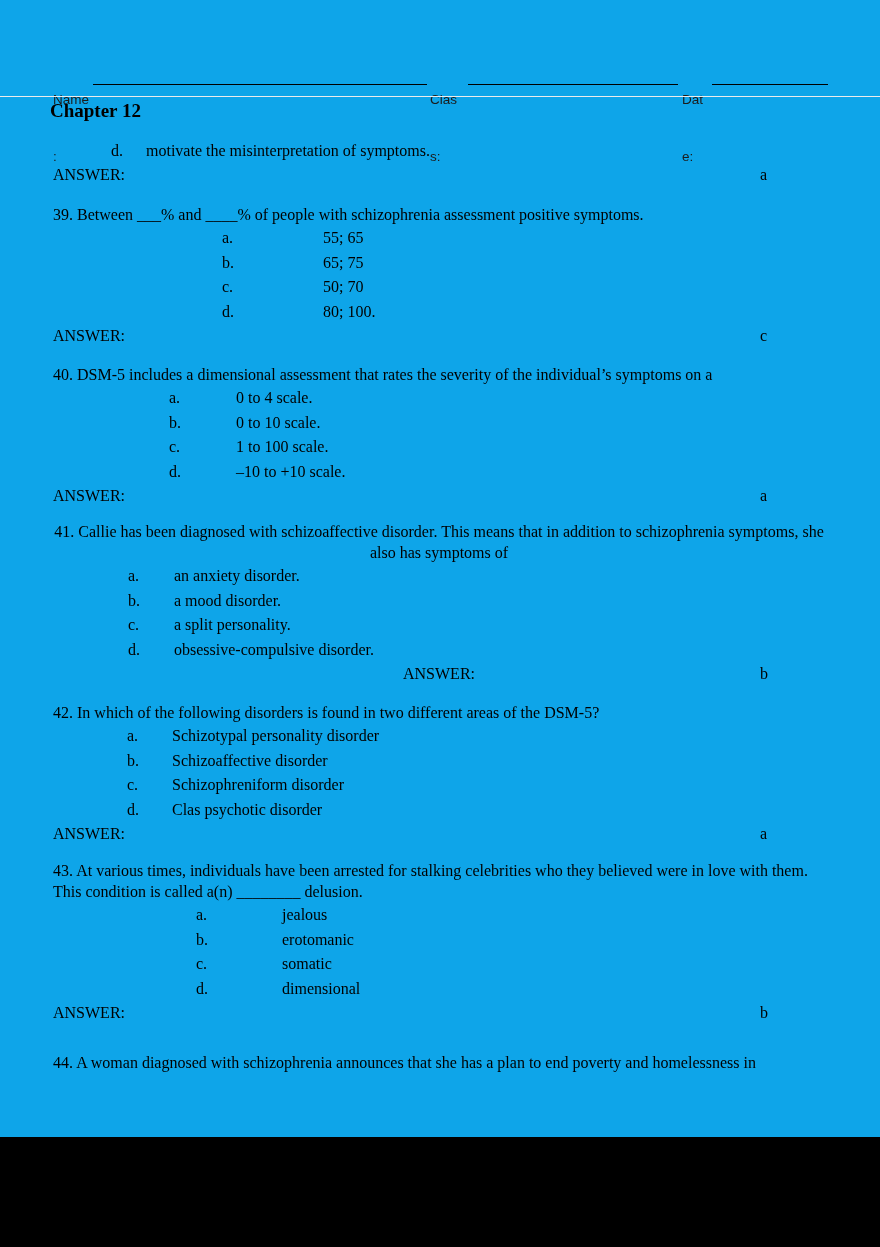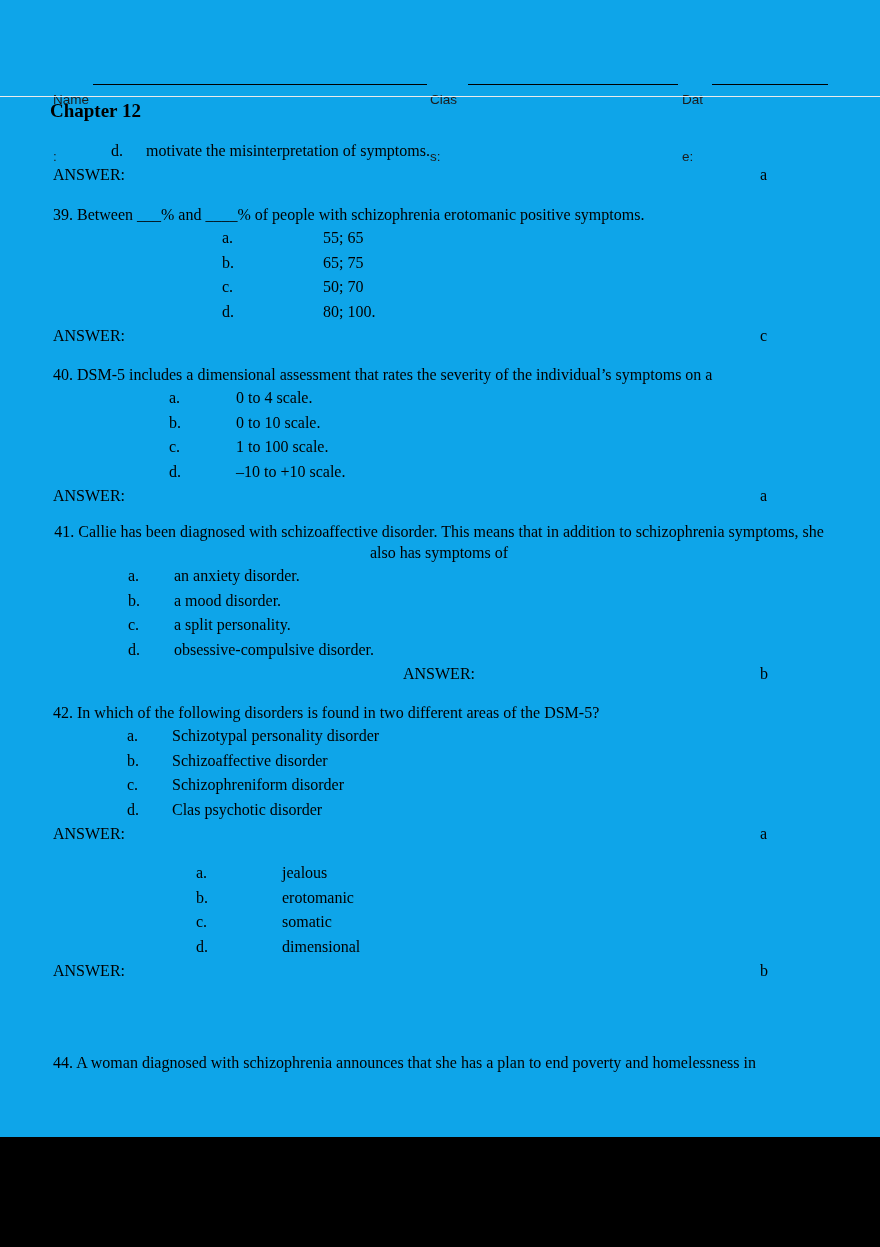--- a/index.html
+++ b/index.html
@@ -123,21 +123,21 @@
       <span class="letter">d.</span>
       <span class="val">motivate the misinterpretation of symptoms.</span>
     </div>
     <div class="answer">
       <span class="ans-label">ANSWER:</span>
       <span class="ans-letter">a</span>
     </div>
   </section>
 
   <section class="qblock q39" style="top:204px;">
-    <p class="stem"><span>39.</span> <span>Between ___% and ____% of people with schizophrenia erotomanic positive symptoms.</span></p>
+    <p class="stem"><span>39.</span> <span>Between ___% and ____% of people with schizophrenia assessment positive symptoms.</span></p>
     <div class="opt">
       <span class="letter">a.</span>
       <span class="val">55; 65</span>
     </div>
     <div class="opt">
       <span class="letter">b.</span>
       <span class="val">65; 75</span>
     </div>
     <div class="opt">
       <span class="letter">c.</span>
@@ -219,20 +219,21 @@
       <span class="letter">d.</span>
       <span class="val">Clas psychotic disorder</span>
     </div>
     <div class="answer">
       <span class="ans-label">ANSWER:</span>
       <span class="ans-letter">a</span>
     </div>
   </section>
 
   <section class="qblock q43" style="top:861px;">
+    <p class="stem two-line"><span>43.</span> <span>At various times, individuals have been arrested for stalking celebrities who they believed were in love with them. This condition is called a(n) ________ delusion.</span></p>
     <div class="opt">
       <span class="letter">a.</span>
       <span class="val">jealous</span>
     </div>
     <div class="opt">
       <span class="letter">b.</span>
       <span class="val">erotomanic</span>
     </div>
     <div class="opt">
       <span class="letter">c.</span>

